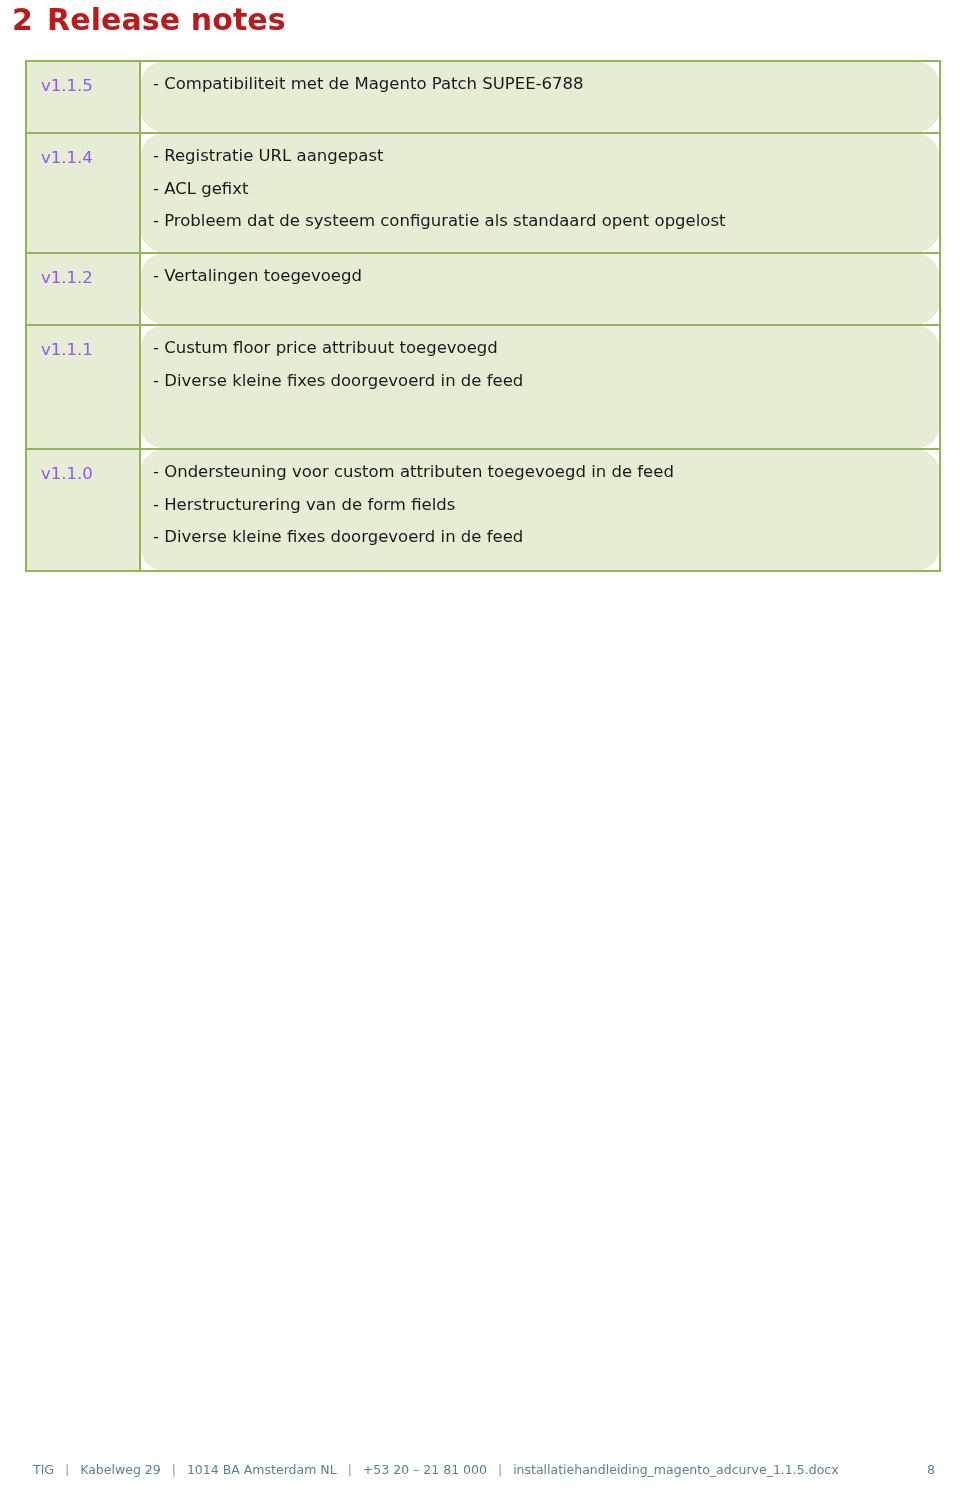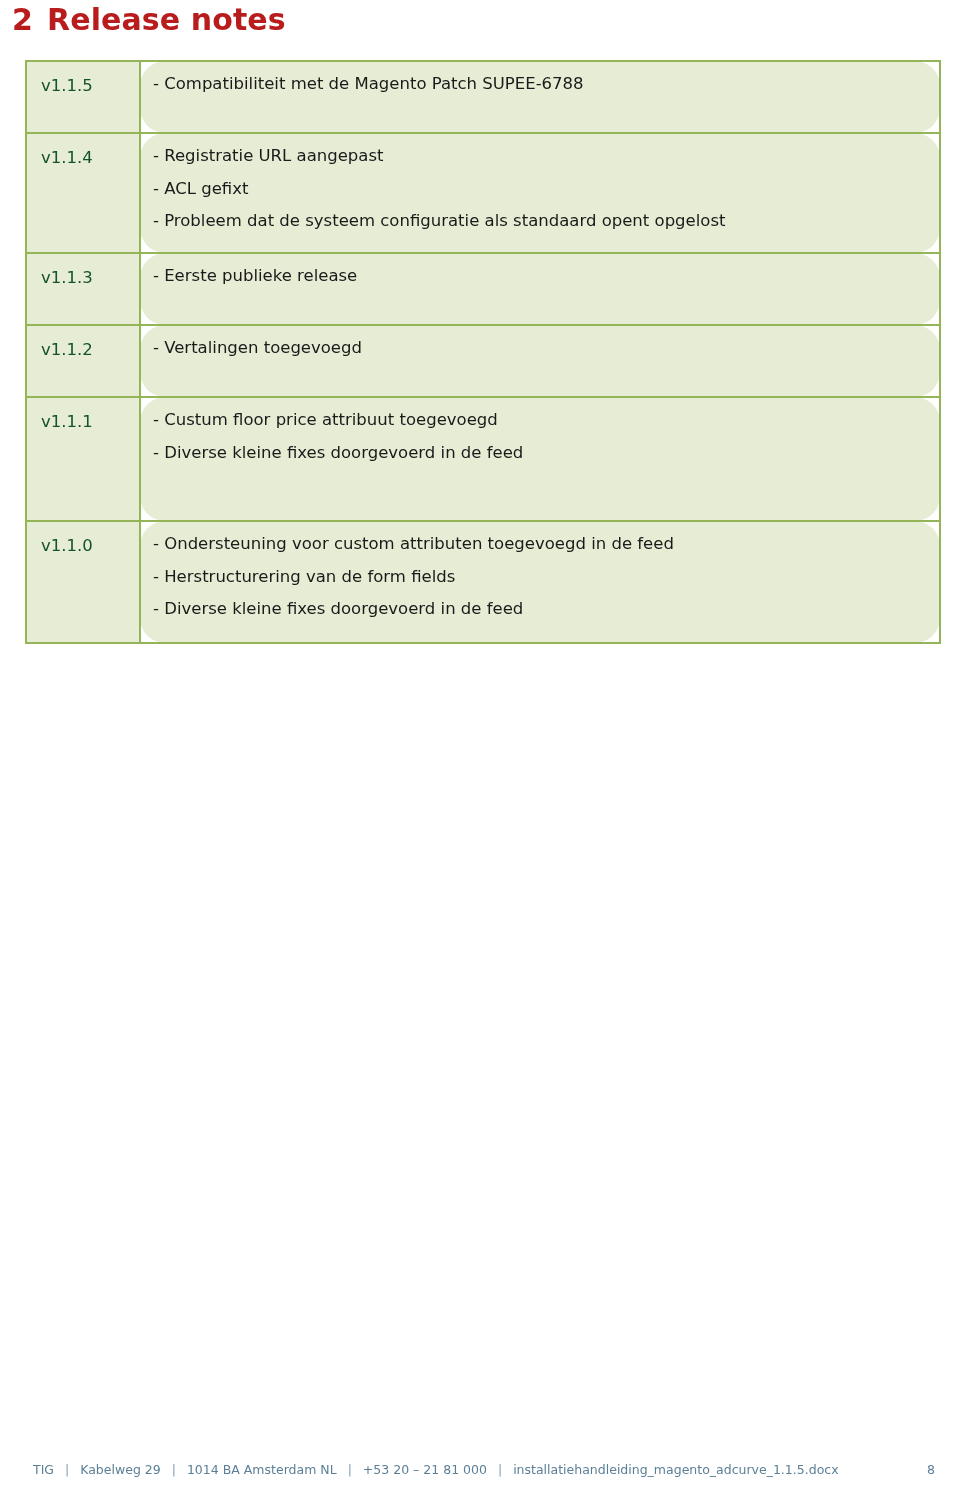--- a/index.html
+++ b/index.html
@@ -43,21 +43,21 @@
   .release-table td {
     background: #e7edd5;
     border: 2px solid #93b457;
     vertical-align: top;
     padding: 0;
   }
   td.version-cell {
     width: 98px;
     padding: 14px 0 10px 14px;
     font-size: 16.5px;
-    color: #14532d;
+    color: #8b5cf6;
     white-space: nowrap;
   }
   td.notes-cell {
     padding: 14px 10px 10px 12px;
     font-size: 16.5px;
     color: #1a1a1a;
     border-radius: 25px;
   }
   .note-line {
     line-height: 1.0;
@@ -125,26 +125,20 @@
 
     <tr class="row-h-118">
       <td class="version-cell">v1.1.4</td>
       <td class="notes-cell">
         <div class="note-line">- Registratie URL aangepast</div>
         <div class="note-line">- ACL gefixt</div>
         <div class="note-line">- Probleem dat de systeem configuratie als standaard opent opgelost</div>
       </td>
     </tr>
 
-    <tr class="row-h-70">
-      <td class="version-cell">v1.1.3</td>
-      <td class="notes-cell">
-        <div class="note-line">- Eerste publieke release</div>
-      </td>
-    </tr>
 
     <tr class="row-h-70">
       <td class="version-cell">v1.1.2</td>
       <td class="notes-cell">
         <div class="note-line">- Vertalingen toegevoegd</div>
       </td>
     </tr>
 
     <tr class="row-h-122">
       <td class="version-cell">v1.1.1</td>

